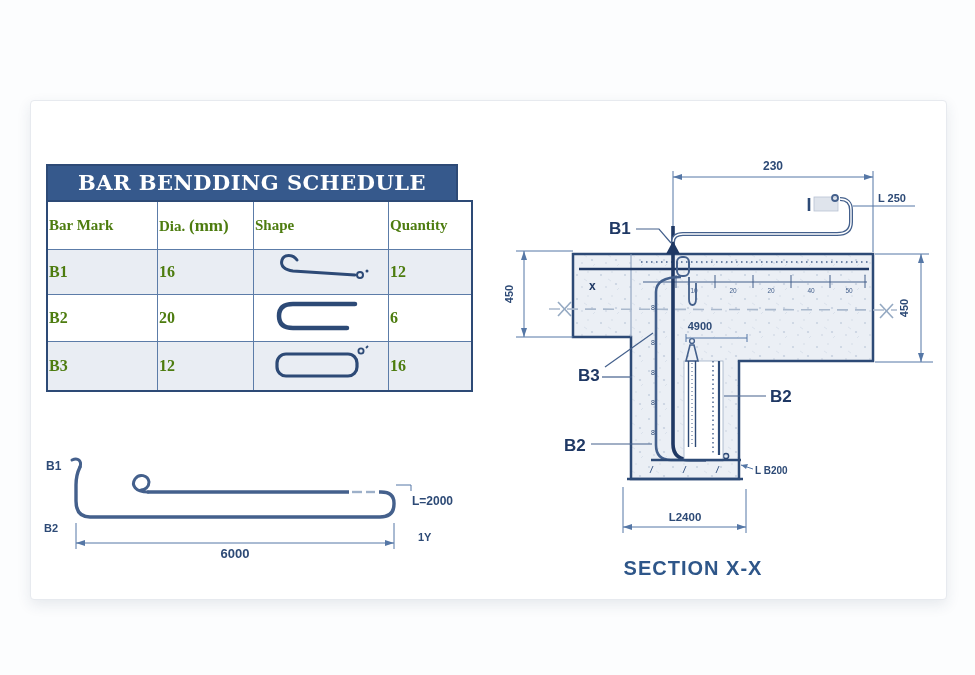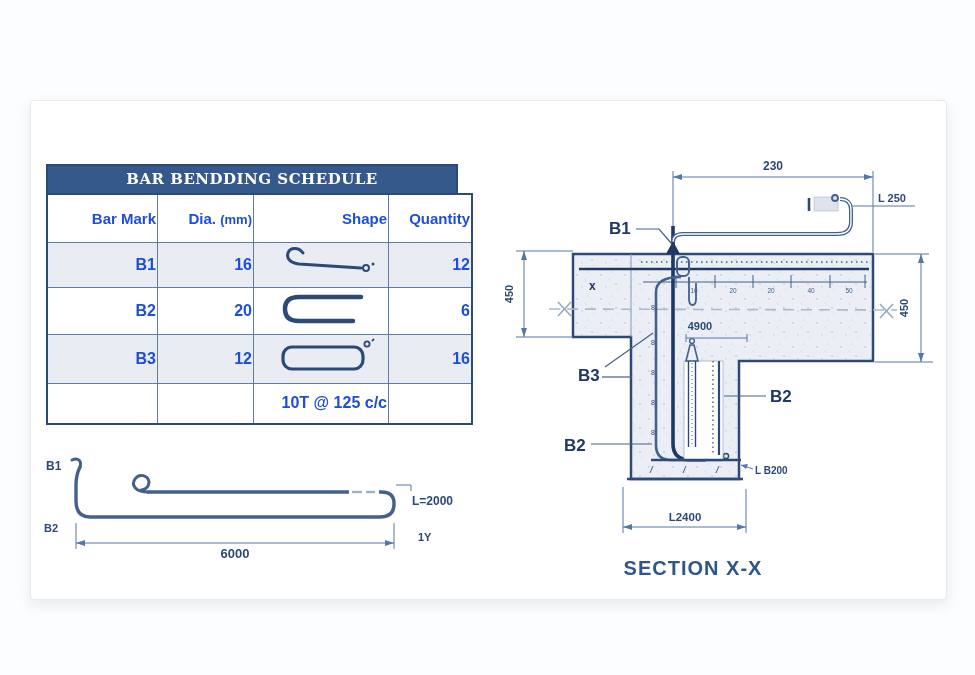--- a/index.html
+++ b/index.html
@@ -1,27 +1,27 @@
 <!DOCTYPE html>
 <html><head>
 <meta charset="utf-8">
 <style>
   html,body{margin:0;padding:0;}
   body{width:975px;height:675px;background:#fcfdfe;font-family:"Liberation Sans",sans-serif;position:relative;overflow:hidden;}
   .card{position:absolute;left:30px;top:100px;width:915px;height:498px;background:#ffffff;border:1px solid #e7eaef;border-radius:4px;box-shadow:0 5px 14px rgba(40,60,90,.10);}
   
   .bbs-wrap{position:absolute;left:15px;top:63px;width:412px;}
-  .bbs-title{background:#36598c;color:#ffffff;text-align:center;font-family:"DejaVu Serif",serif;font-weight:bold;font-size:15px;letter-spacing:.5px;padding:4px 0 5px 0;border:2.5px solid #2d4a76;border-bottom:none;}
+  .bbs-title{background:#36598c;color:#ffffff;text-align:center;font-family:"DejaVu Serif",serif;font-weight:bold;font-size:21px;letter-spacing:.5px;padding:4px 0 5px 0;border:2.5px solid #2d4a76;border-bottom:none;}
   table.bbs{border-collapse:collapse;width:412px;table-layout:fixed;}
-  table.bbs td,table.bbs th{border:1.6px solid #5c7ca8;text-align:right;vertical-align:middle;color:#1d4ed8;font-weight:bold;overflow:hidden;}
+  table.bbs td,table.bbs th{border:1.6px solid #5c7ca8;text-align:left;vertical-align:middle;color:#4d7c0f;font-weight:bold;overflow:hidden;font-family:Liberation Serif, serif;}
   table.bbs{border:2.5px solid #2d4a76;}
   table.bbs th{font-size:15px;height:45px;background:#ffffff;}
   table.bbs td{font-size:16px;}
   tr.shade td{background:#e9edf3;}
-  .unit{font-size:13px;font-weight:bold;}
+  .unit{font-size:17px;font-weight:bold;}
   .qty-col{width:80px;}
   .mark-col{width:107px;}
   .dia-col{width:93px;}
   .shape-col{width:132px;}
   .note-cell{font-size:14px;font-weight:bold;color:#1f3864;}
   .r1{height:45px;}.r2{height:45px;}.r3{height:48px;}.r4{height:40px;}
   svg text{font-family:"Liberation Sans",sans-serif;}
   .drawing{position:absolute;}
 </style>
 </head>
@@ -66,26 +66,20 @@
         <td>12</td>
         <td>
           <svg width="126" height="42" viewBox="0 0 126 42">
             <rect x="22" y="11" width="80" height="22" rx="9" fill="none" stroke="#2d4a76" stroke-width="3.2"></rect>
             <circle cx="106" cy="8" r="2.6" fill="none" stroke="#2d4a76" stroke-width="1.8"></circle>
             <line x1="111" y1="5" x2="113" y2="3" stroke="#2d4a76" stroke-width="1.8"></line>
           </svg>
         </td>
         <td>16</td>
       </tr>
-      <tr class="r4">
-        <td></td>
-        <td></td>
-        <td class="note-cell">10T @ 125 c/c</td>
-        <td></td>
-      </tr>
     </tbody>
       </table>
   </div>
 
   <svg class="drawing" style="left:5px;top:338px;" width="442" height="128" viewBox="0 0 442 128">
 
     <path d="M44,28 C41,34 40,40 40,46 L40,62 C40,72 44,78 54,78 L344,78 C354,78 358,73 358,65 L358,64 C358,56 353,53 345,53 L112,53" fill="none" stroke="#44608c" stroke-width="3.4" stroke-linecap="round"></path>
     <path d="M112,53 C99,53 95,46 99,40 C103,34 112,36 113,43 C113,48 109,51 105,51" fill="none" stroke="#44608c" stroke-width="3" stroke-linecap="round"></path>
     <path d="M44,28 C46,22 42,18 36,21" fill="none" stroke="#44608c" stroke-width="3" stroke-linecap="round"></path>
 

